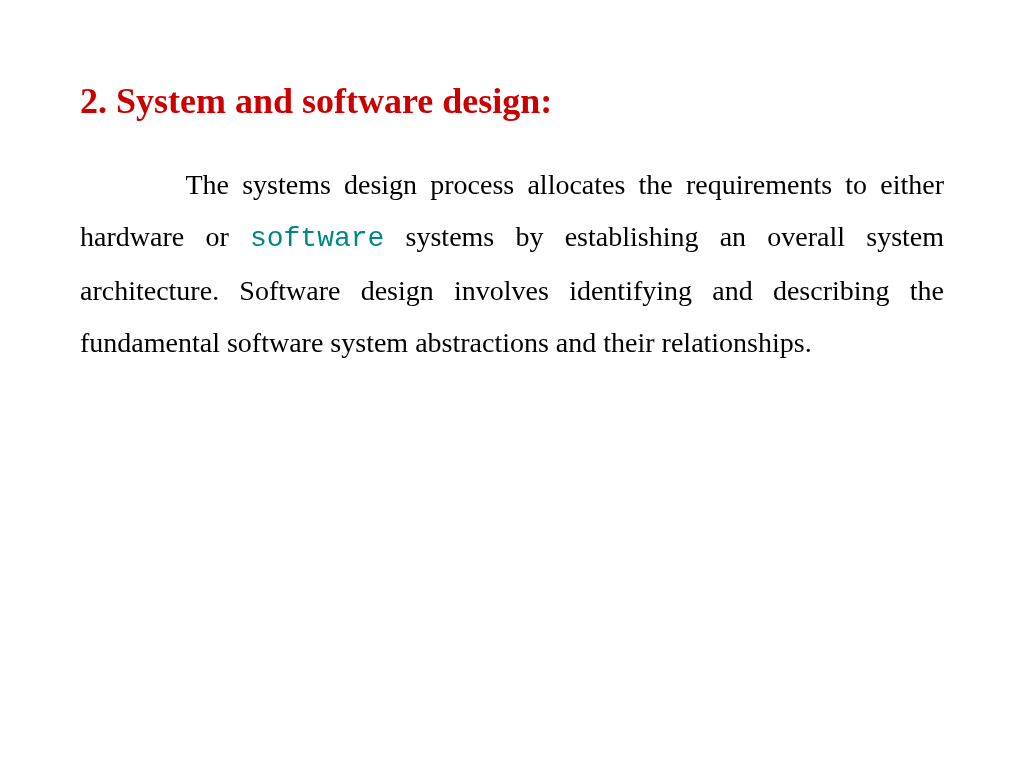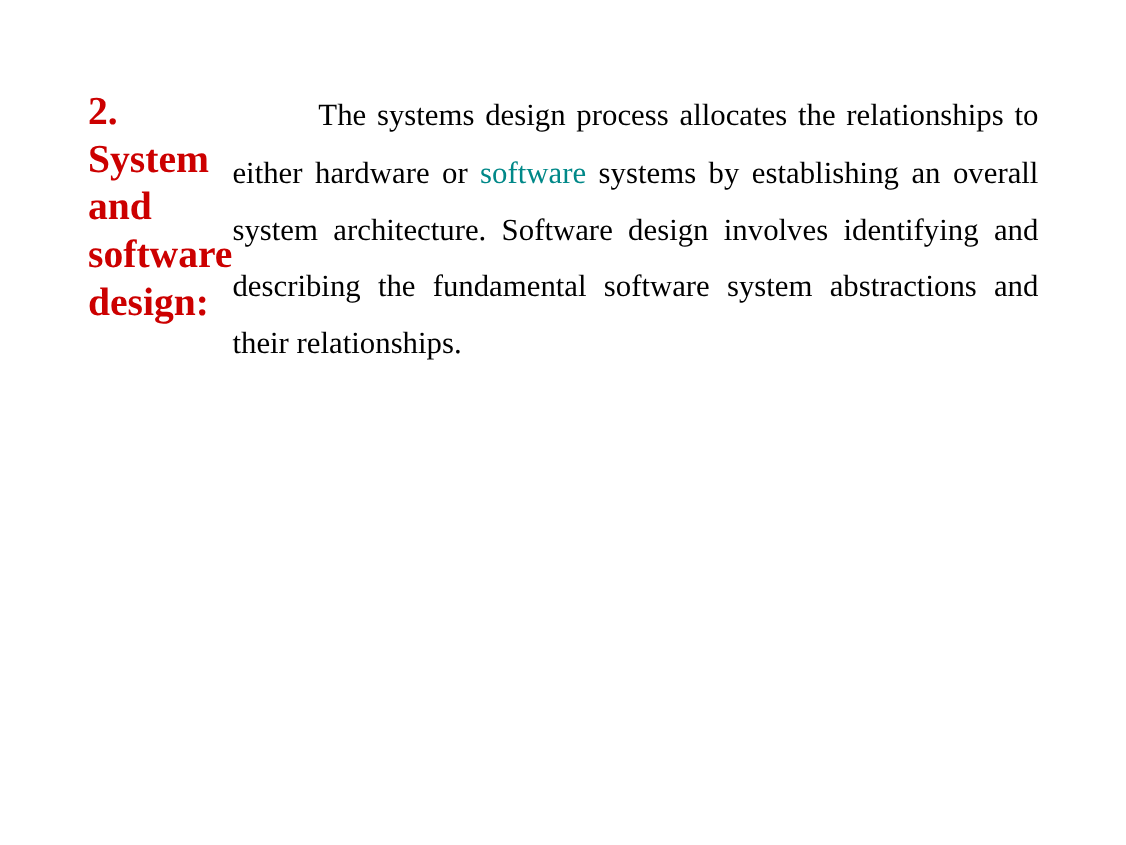--- a/index.html
+++ b/index.html
@@ -15,21 +15,21 @@
       font-family: 'Times New Roman', Times, serif;
       overflow: hidden;
     }
 
     .page-container {
       width: 1024px;
       height: 768px;
       background: #ffffff;
       padding: 80px 80px 60px 80px;
       display: flex;
-      flex-direction: row;
+      flex-direction: column;
       justify-content: flex-start;
     }
 
     .section-heading {
       font-size: 36px;
       font-weight: bold;
       color: #cc0000;
       margin-bottom: 36px;
       line-height: 1.2;
     }
@@ -42,33 +42,34 @@
     }
 
     .text-hardware {
       color: #000000;
       font-weight: normal;
     }
 
     .text-software {
       color: #008888;
       font-weight: normal;
+      font-family: Liberation Mono, monospace;
     }
   </style>
 </head>
 <body>
 
 <div class="page-container">
 
   <h2 class="section-heading">
     <span>2.</span>
     <span> </span><span>System and software design:</span>
   </h2>
 
   <p class="body-text">
-    <span>&nbsp;&nbsp;&nbsp;&nbsp;&nbsp;&nbsp;&nbsp;&nbsp;</span><span>The systems design process allocates the relationships to either</span>
+    <span>&nbsp;&nbsp;&nbsp;&nbsp;&nbsp;&nbsp;&nbsp;&nbsp;</span><span>The systems design process allocates the requirements to either</span>
     <span class="text-hardware">hardware</span>
     <span> </span><span>or</span><span> </span>
     <span class="text-software">software</span>
     <span> </span><span>systems by establishing an overall system architecture. Software design involves identifying and describing the fundamental software system abstractions and their relationships.</span>
   </p>
 
 </div>
 
 </body></html>

